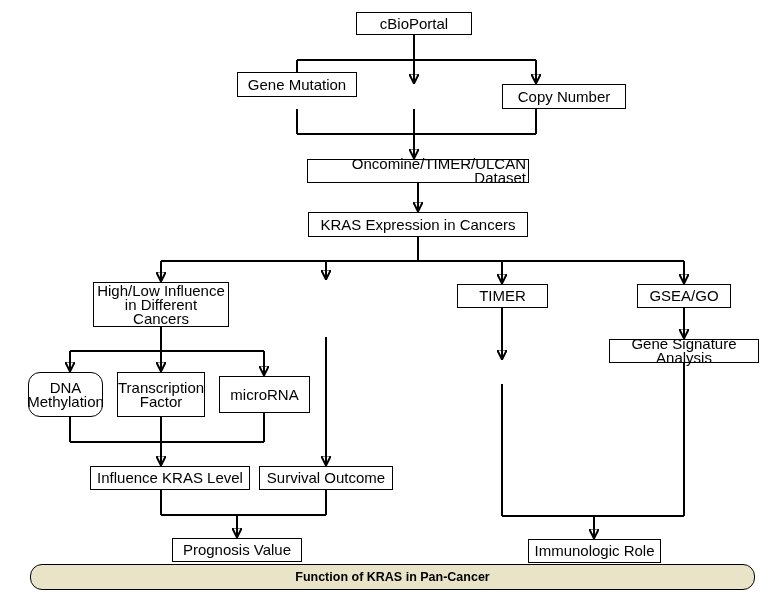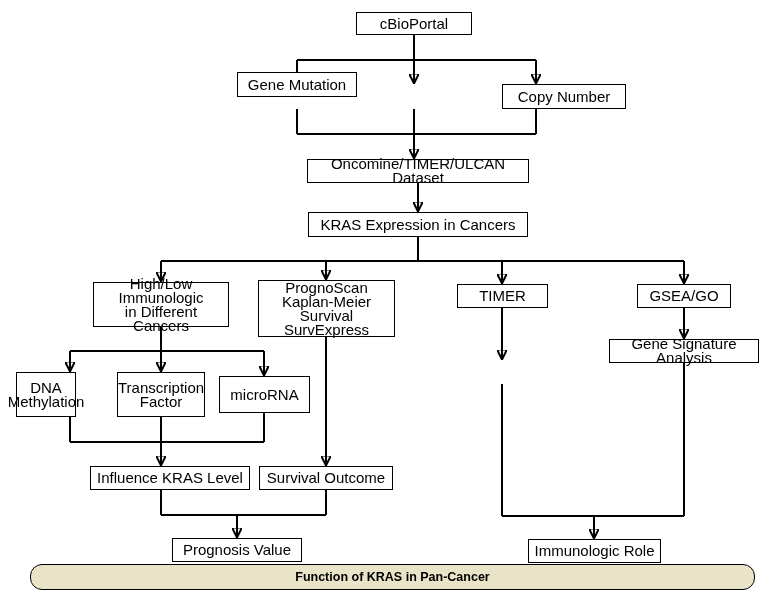--- a/index.html
+++ b/index.html
@@ -115,36 +115,33 @@
     <path d="M594 516 V537" marker-end="url(#arrow)"></path>
   </svg>
 
   <div class="node" style="left:356px; top:12px;  width:116px; height:23px;">cBioPortal</div>
 
   <div class="node" style="left:237px; top:72px;  width:120px; height:25px;">Gene Mutation</div>
 
 
   <div class="node" style="left:474px; top:84px;  width:124px; height:25px;margin-left:28px;">Copy Number</div>
 
-  <div class="node" style="left:307px; top:159px; width:222px; height:24px;">Oncomine/TIMER/ULCAN Dataset</div>
+  <div class="node" style="left:307px; top:159px; width:222px; height:24px;text-align:right;">Oncomine/TIMER/ULCAN Dataset</div>
 
   <div class="node" style="left:308px; top:212px; width:220px; height:25px;">KRAS Expression in Cancers</div>
 
-  <div class="node" style="left:93px;  top:282px; width:136px; height:45px;">High/Low Immunologic
+  <div class="node" style="left:93px;  top:282px; width:136px; height:45px;">High/Low Influence
 in Different Cancers</div>
 
-  <div class="node" style="left:258px; top:280px; width:137px; height:57px;">PrognoScan
-Kaplan-Meier Survival
-SurvExpress</div>
 
   <div class="node" style="left:457px; top:284px; width:91px;  height:24px;">TIMER</div>
 
   <div class="node" style="left:637px; top:284px; width:94px;  height:24px;">GSEA/GO</div>
 
-  <div class="node" style="left:16px;  top:372px; width:60px;  height:45px;">DNA
+  <div class="node" style="left:28px;  top:372px; width:75px;  height:45px;border-radius:12px;">DNA
 Methylation</div>
 
   <div class="node" style="left:117px; top:372px; width:88px;  height:45px;">Transcription
 Factor</div>
 
   <div class="node" style="left:219px; top:376px; width:91px;  height:37px;">microRNA</div>
 
   <div class="node" style="left:90px;  top:466px; width:160px; height:24px;">Influence KRAS Level</div>
 
   <div class="node" style="left:259px; top:466px; width:134px; height:24px;">Survival Outcome</div>

